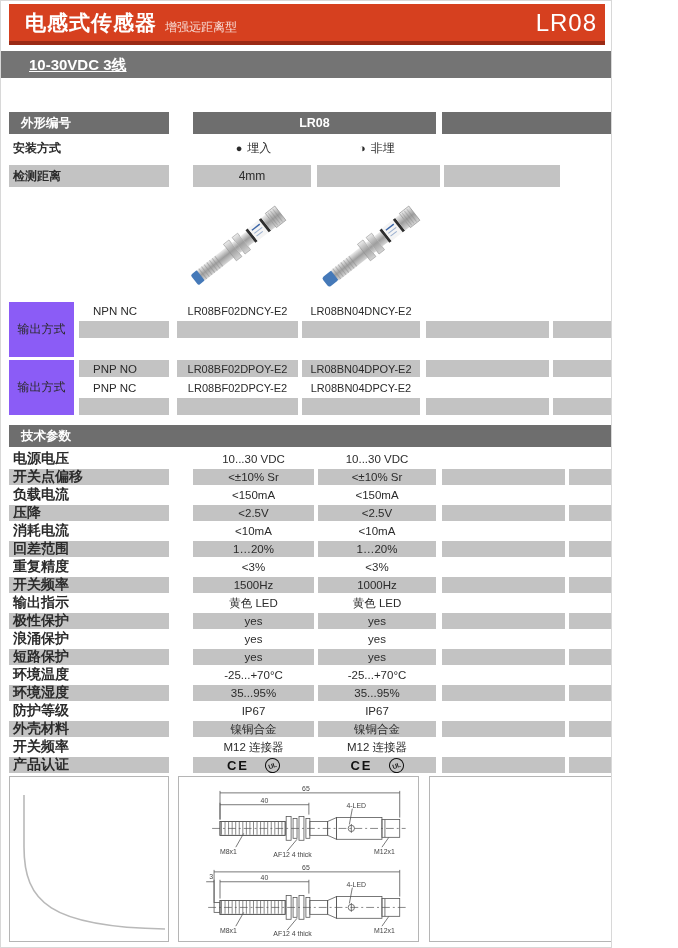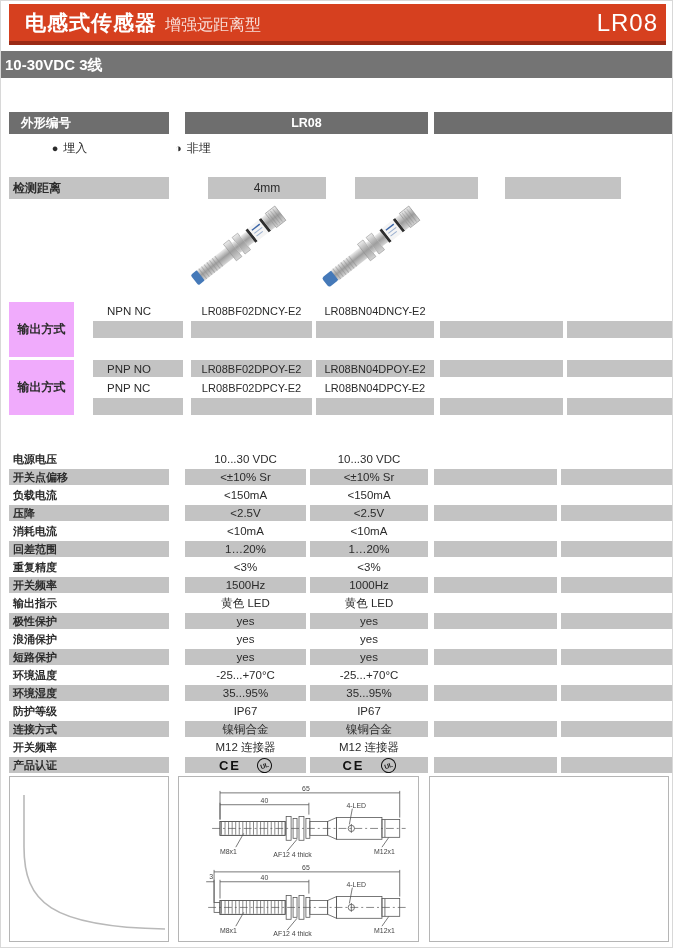--- a/index.html
+++ b/index.html
@@ -1,69 +1,69 @@
 <!DOCTYPE html>
 <html><head>
 <meta charset="utf-8">
 <style>
   html,body{margin:0;padding:0;background:#fff;}
   body{font-family:"Liberation Sans","DejaVu Sans",sans-serif;color:#2b2b2b;}
-  .page{position:relative;width:673px;height:948px;background:#fff;border:1px solid #d8d8d8;box-sizing:border-box;overflow:hidden;}
+  .page{position:relative;width:612px;height:948px;background:#fff;border:1px solid #d8d8d8;box-sizing:border-box;overflow:hidden;}
 
   
   .red-hdr{position:absolute;left:8px;right:6px;top:3px;height:37px;background:#d6401f;
            border-bottom:4px solid #9b2a15;display:flex;align-items:center;}
   .red-hdr .title{font-size:21px;font-weight:bold;color:#fff;margin-left:16px;letter-spacing:1px;}
-  .red-hdr .subtitle{font-size:16px;color:rgba(255,255,255,.82);margin-left:8px;align-self:flex-end;margin-bottom:5px;text-align:right;}
+  .red-hdr .subtitle{font-size:12px;color:rgba(255,255,255,.82);margin-left:8px;align-self:flex-end;margin-bottom:5px;text-align:right;}
   .red-hdr .model{margin-left:auto;margin-right:8px;font-size:24px;color:#fff;letter-spacing:1px;}
   .gray-bar{position:absolute;left:0;top:50px;width:100%;height:27px;background:#747474;
-            color:#fff;font-size:15px;font-weight:bold;line-height:27px;padding-left:4px;box-sizing:border-box;}
+            color:#fff;font-size:15px;font-weight:bold;line-height:27px;padding-left:28px;box-sizing:border-box;text-decoration:underline;}
 
   
   .row{position:absolute;left:8px;display:flex;}
   .cell{box-sizing:border-box;font-size:12px;display:flex;align-items:center;}
-  .c1{width:160px;margin-right:16px;}
+  .c1{width:160px;margin-right:24px;}
   .c2{width:121px;margin-right:4px;justify-content:center;}
   .c3{width:118px;margin-right:6px;justify-content:center;}
   .c4{width:123px;margin-right:4px;}
   .c5{width:116px;}
   .span23{width:243px;margin-right:6px;justify-content:center;}
   .span45{width:243px;}
   .g{background:#c3c3c3;}
   .dark{background:#6e6e6e;color:#fff;font-weight:bold;font-size:12.5px;}
   .lbl{padding-left:4px;font-weight:600;}
   .dark.lbl{padding-left:12px;}
 
   .sel-hdr{top:111px;height:22px;}
   .sel-hdr .cell{height:22px;}
   .mount-row{top:137px;height:20px;}
-  .dist-row{top:176px;height:22px;gap:23px;}
+  .dist-row{top:164px;height:22px;}
   .dist-row .cell{height:22px;}
   .mount-opt{display:flex;align-items:center;gap:5px;}
   .dot-icon{font-size:11px;line-height:1;}
 
   
   .photos{position:absolute;left:176px;top:193px;display:flex;gap:14px;}
 
   
   .outblock{position:absolute;left:8px;display:flex;}
-  .out-label{width:65px;height:55px;margin-right:19px;background:#f0abfc;display:flex;
-             align-items:center;justify-content:center;font-size:12px;font-weight:700;}
+  .out-label{width:65px;height:55px;margin-right:5px;background:#8b5cf6;display:flex;
+             align-items:center;justify-content:center;font-size:12px;font-weight:400;}
   .orow{display:flex;height:17px;margin-bottom:2px;}
   .orow .cell{height:17px;font-size:11px;}
   .osub{width:90px;margin-right:8px;box-sizing:border-box;padding-left:14px;display:flex;align-items:center;font-size:11.5px;}
   .ob1{top:301px;} .ob2{top:359px;}
 
   
   .tech-hdr{top:424px;height:22px;}
   .tech-hdr .cell{width:660px;height:22px;}
   .trow{display:flex;height:16px;margin-bottom:2px;}
   .trow .cell{height:16px;font-size:11.5px;}
   .tech-rows{position:absolute;left:8px;top:450px;}
-  .trow .lbl{font-size:11px;}
+  .trow .lbl{font-size:14px;}
 
   .certs{display:flex;align-items:center;gap:16px;}
   .ce-mark{font-size:13px;font-weight:bold;letter-spacing:2px;color:#111;}
   .ul-mark{width:13px;height:13px;border:1.4px solid #111;border-radius:50%;display:flex;align-items:center;
            justify-content:center;font-size:6.5px;font-weight:bold;color:#111;transform:rotate(-18deg);background:#c3c3c3;}
 
   
   .boxes{position:absolute;left:8px;top:775px;height:166px;display:flex;}
   .box{border:1px solid #b5b5b5;box-sizing:border-box;height:166px;background:#fff;}
   .b1{width:160px;margin-right:9px;}
@@ -84,20 +84,21 @@
 
   <div class="gray-bar">10-30VDC 3线</div>
 
   <div class="row sel-hdr">
     <div class="cell c1 dark lbl">外形编号</div>
     <div class="cell span23 dark">LR08</div>
     <div class="cell span45 dark"></div>
   </div>
 
   <div class="row mount-row">
+    <div class="cell c1 lbl">安装方式</div>
     <div class="cell c2">
       <span class="mount-opt">
         <span class="dot-icon">●</span>
         <span>埋入</span>
       </span>
     </div>
     <div class="cell c3">
       <span class="mount-opt">
         <span class="dot-icon">◑</span>
         <span>非埋</span>
@@ -205,20 +206,23 @@
       <div class="orow">
         <div class="osub g"></div>
         <div class="cell c2 g"></div>
         <div class="cell c3 g"></div>
         <div class="cell c4 g"></div>
         <div class="cell c5 g"></div>
       </div>
     </div>
   </div>
 
+  <div class="row tech-hdr">
+    <div class="cell dark lbl">技术参数</div>
+  </div>
 
   <div class="tech-rows">
     <div class="trow">
       <div class="cell c1 lbl">电源电压</div>
       <div class="cell c2">10...30 VDC</div>
       <div class="cell c3">10...30 VDC</div>
     </div>
     <div class="trow">
       <div class="cell c1 g lbl">开关点偏移</div>
       <div class="cell c2 g">&lt;±10% Sr</div>
@@ -297,21 +301,21 @@
       <div class="cell c3 g">35...95%</div>
       <div class="cell c4 g"></div>
         <div class="cell c5 g"></div>
     </div>
     <div class="trow">
       <div class="cell c1 lbl">防护等级</div>
       <div class="cell c2">IP67</div>
       <div class="cell c3">IP67</div>
     </div>
     <div class="trow">
-      <div class="cell c1 g lbl">连接方式</div>
+      <div class="cell c1 g lbl">外壳材料</div>
       <div class="cell c2 g">镍铜合金</div>
       <div class="cell c3 g">镍铜合金</div>
       <div class="cell c4 g"></div>
         <div class="cell c5 g"></div>
     </div>
     <div class="trow">
       <div class="cell c1 lbl">开关频率</div>
       <div class="cell c2">M12 连接器</div>
       <div class="cell c3">M12 连接器</div>
     </div>

